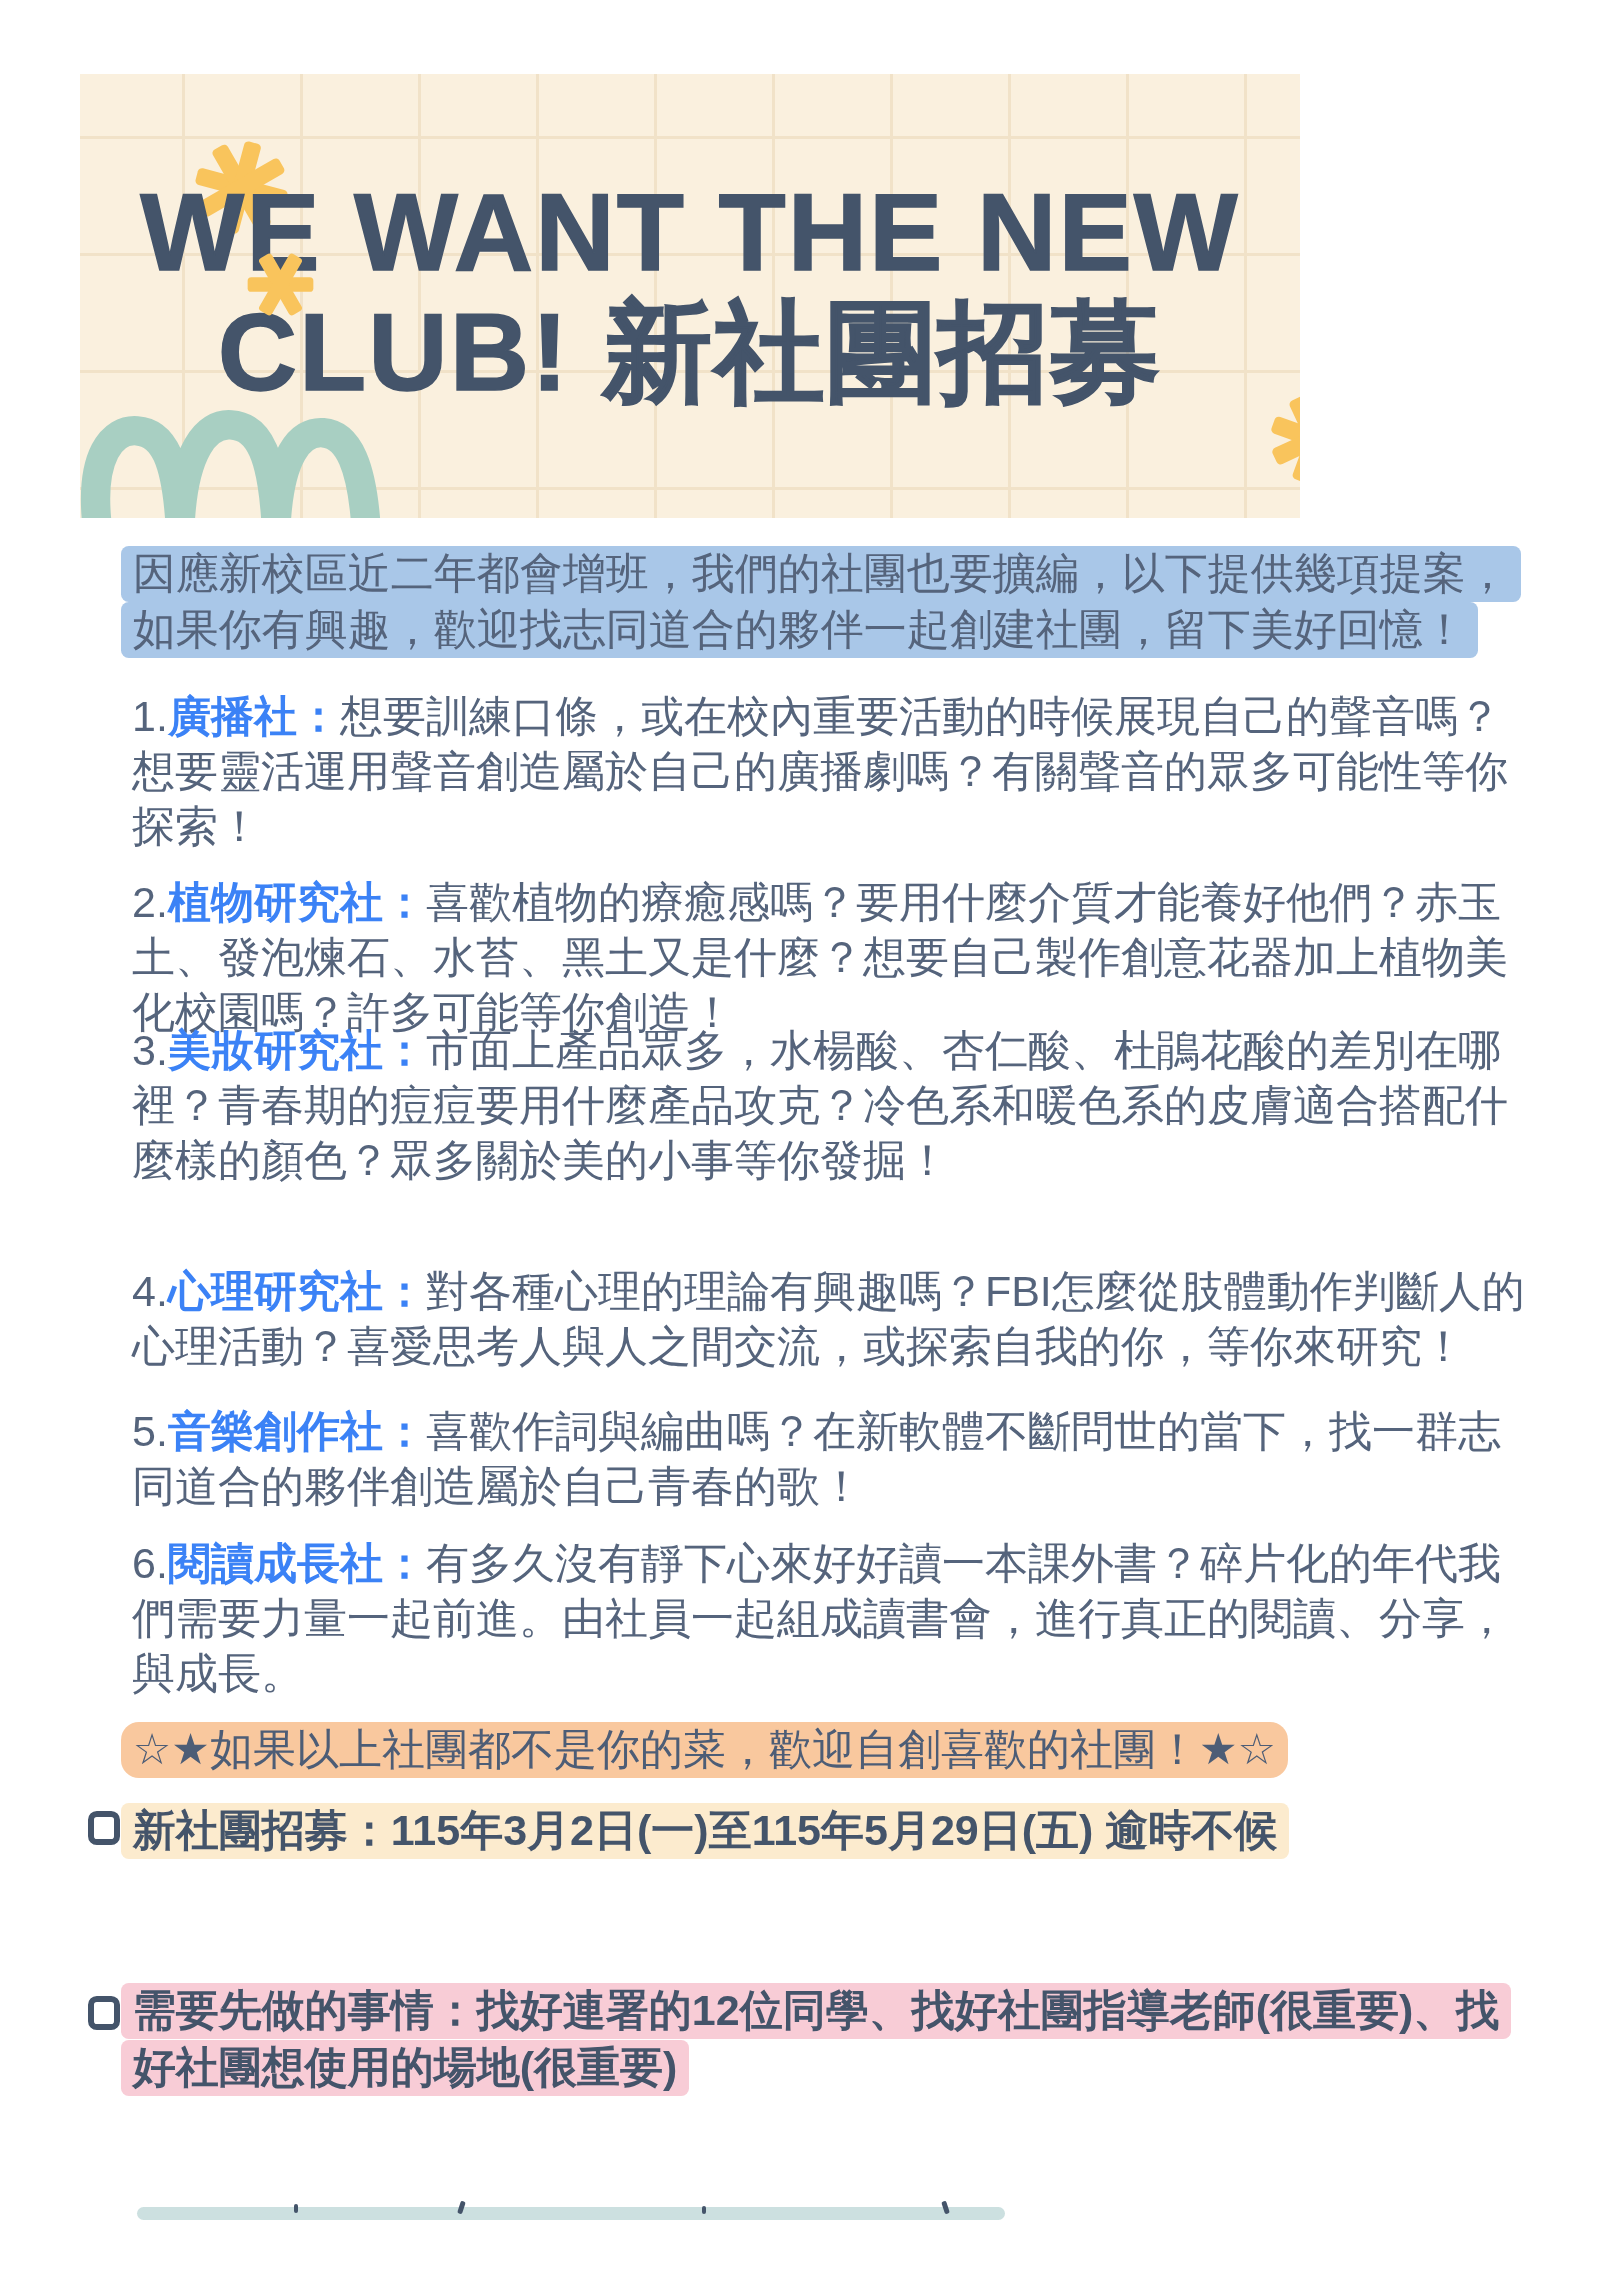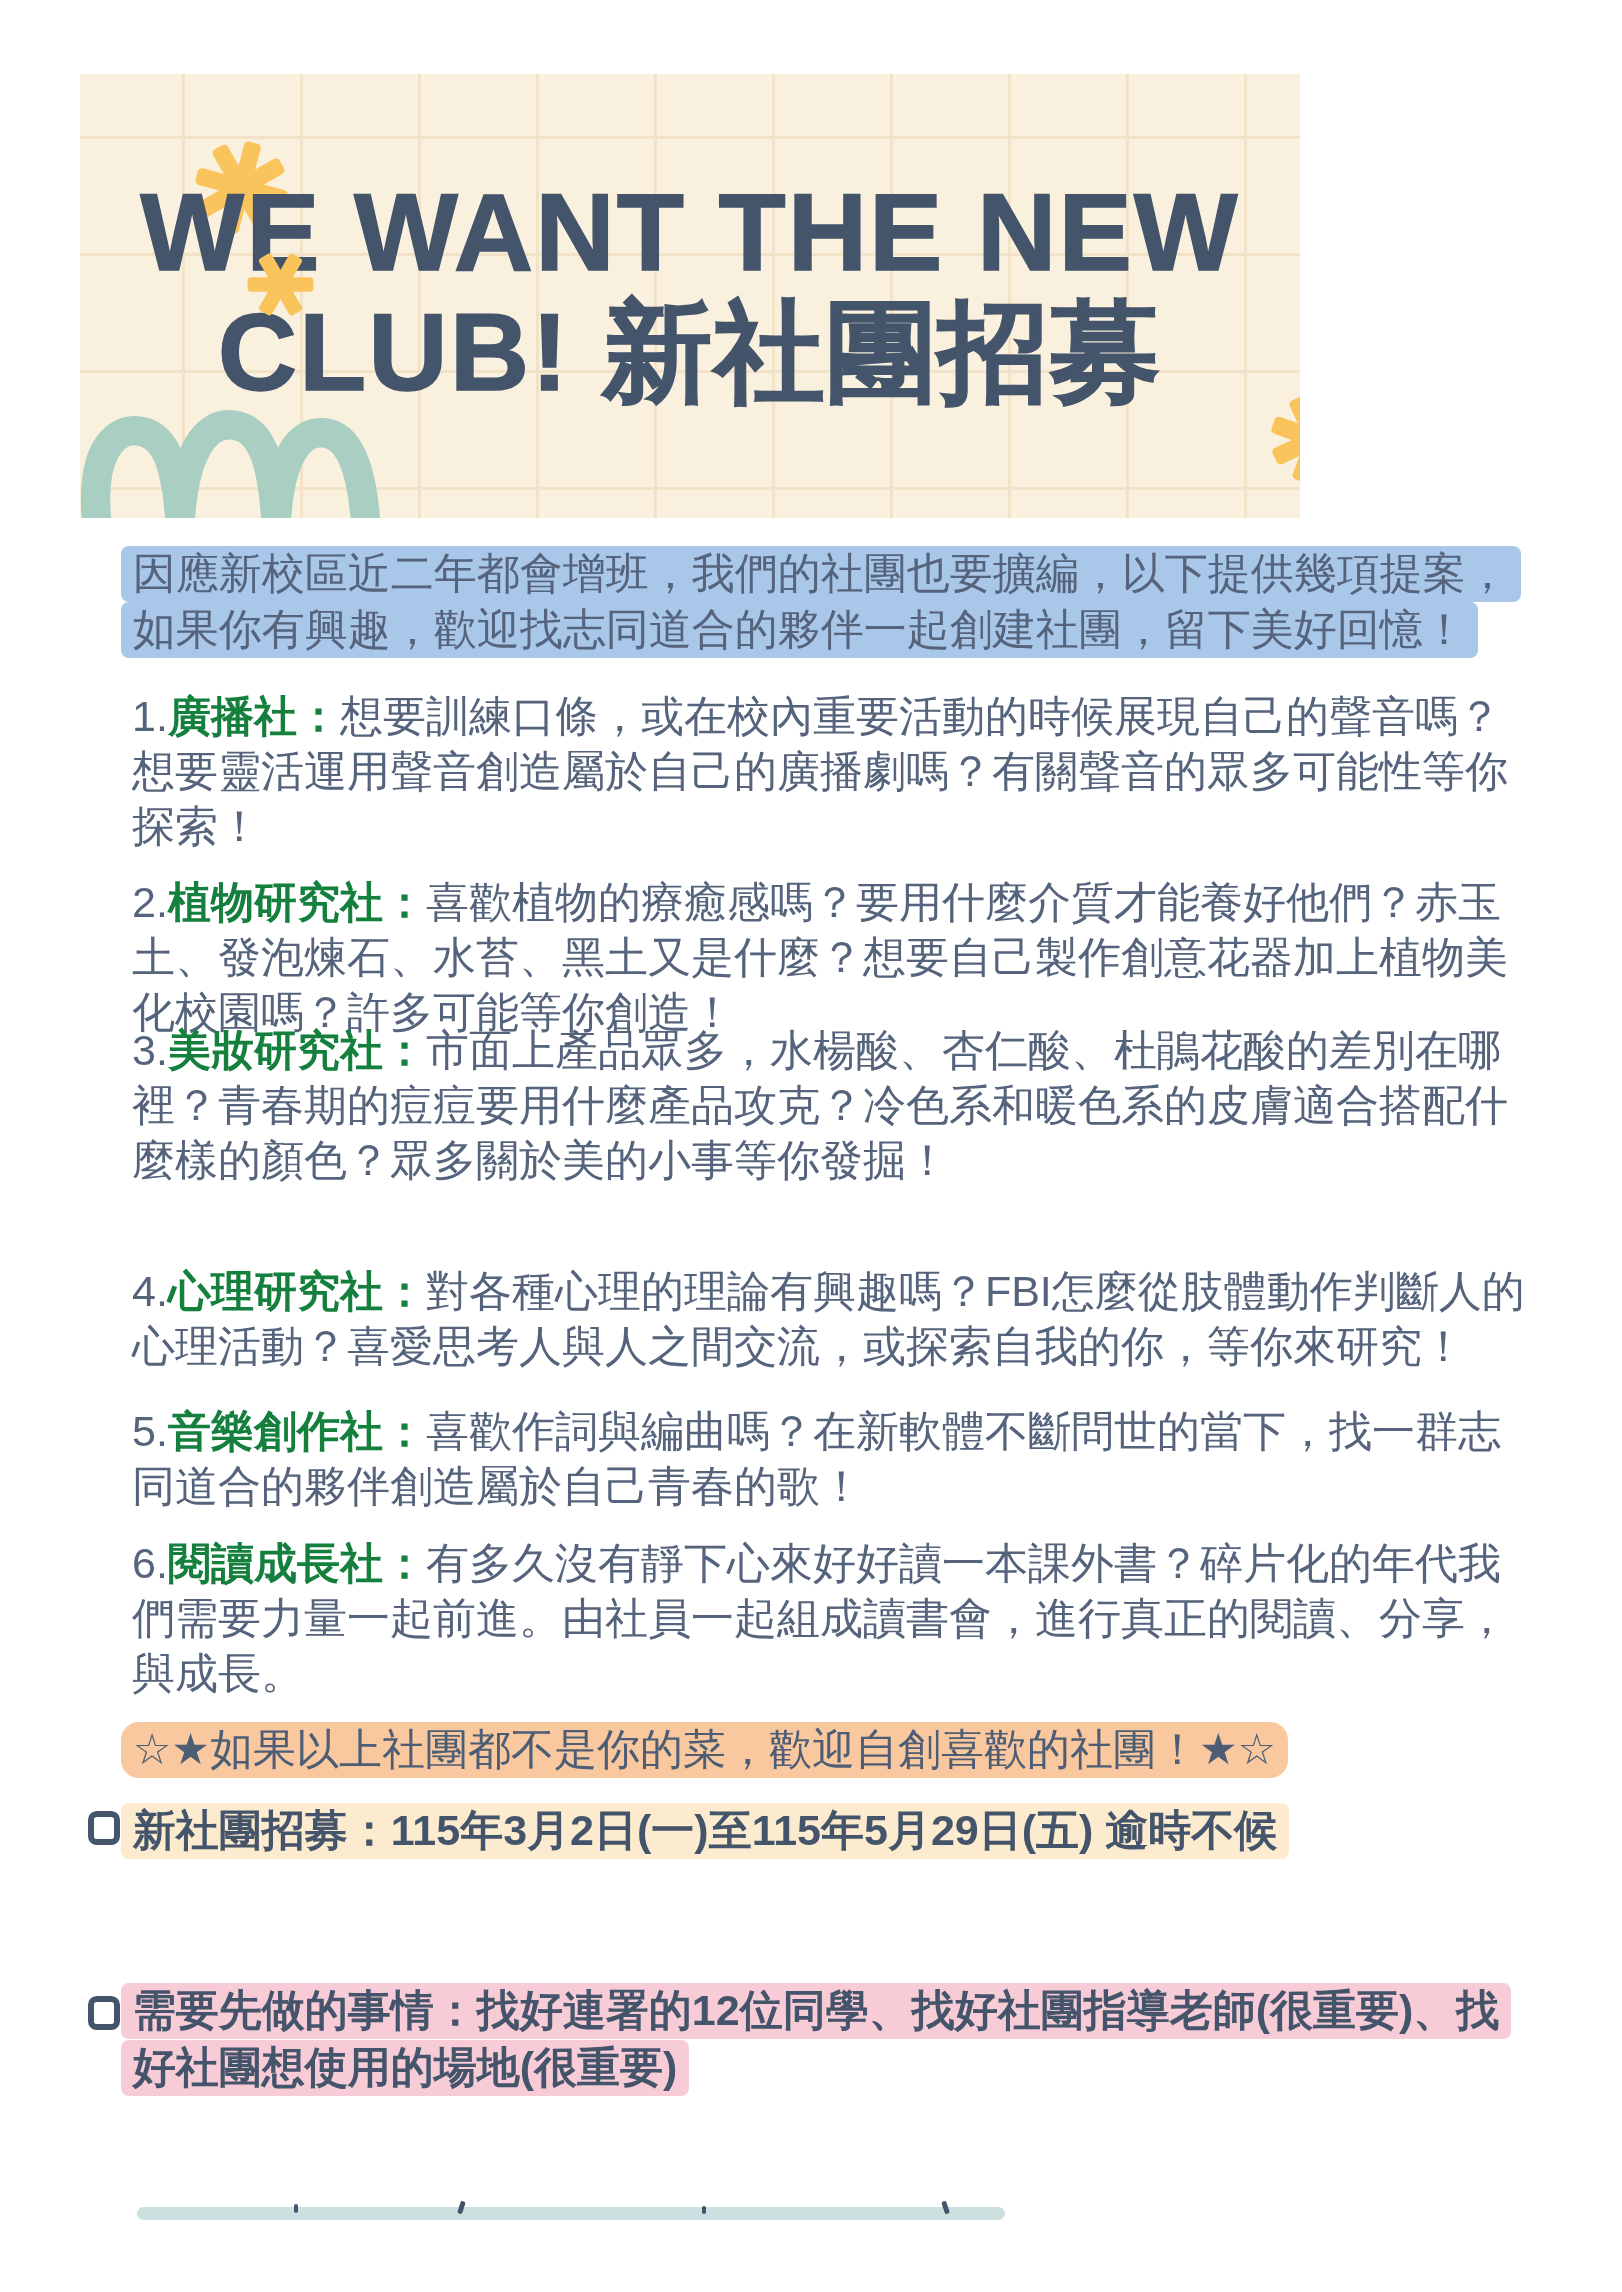--- a/index.html
+++ b/index.html
@@ -27,21 +27,21 @@
   h1.title{
     position:absolute;left:0;top:98px;width:100%;margin:0;z-index:2;
     text-align:center;color:#44546A;font-weight:700;
     font-size:110px;line-height:120px;letter-spacing:2px;
     -webkit-text-stroke:1.5px #44546A;
   }
   h1.title span{display:block;}
   
   .blk{position:absolute;left:132px;width:1396px;margin:0;
        font-size:43px;line-height:55px;color:#55647C;font-weight:500;}
-  .blk b{font-weight:700;color:#15803d;}
+  .blk b{font-weight:700;color:#3b82f6;}
   .num{font-weight:400;}
   .hl{border-radius:7.8px;padding:2.9px 11.8px 4.9px 11.8px;
       -webkit-box-decoration-break:clone;box-decoration-break:clone;}
   .hl-blue{background:#A9C7E8;}
   .hl-orange{background:#F9C89E;border-radius:18px;}
   .hl-cream{background:#FCEBCE;}
   .hl-pink{background:#F8CCD6;}
   .pad{left:121px;}
   .intro{top:545px;line-height:56px;}
   .callout{top:1722px;color:#4D5D76;}

